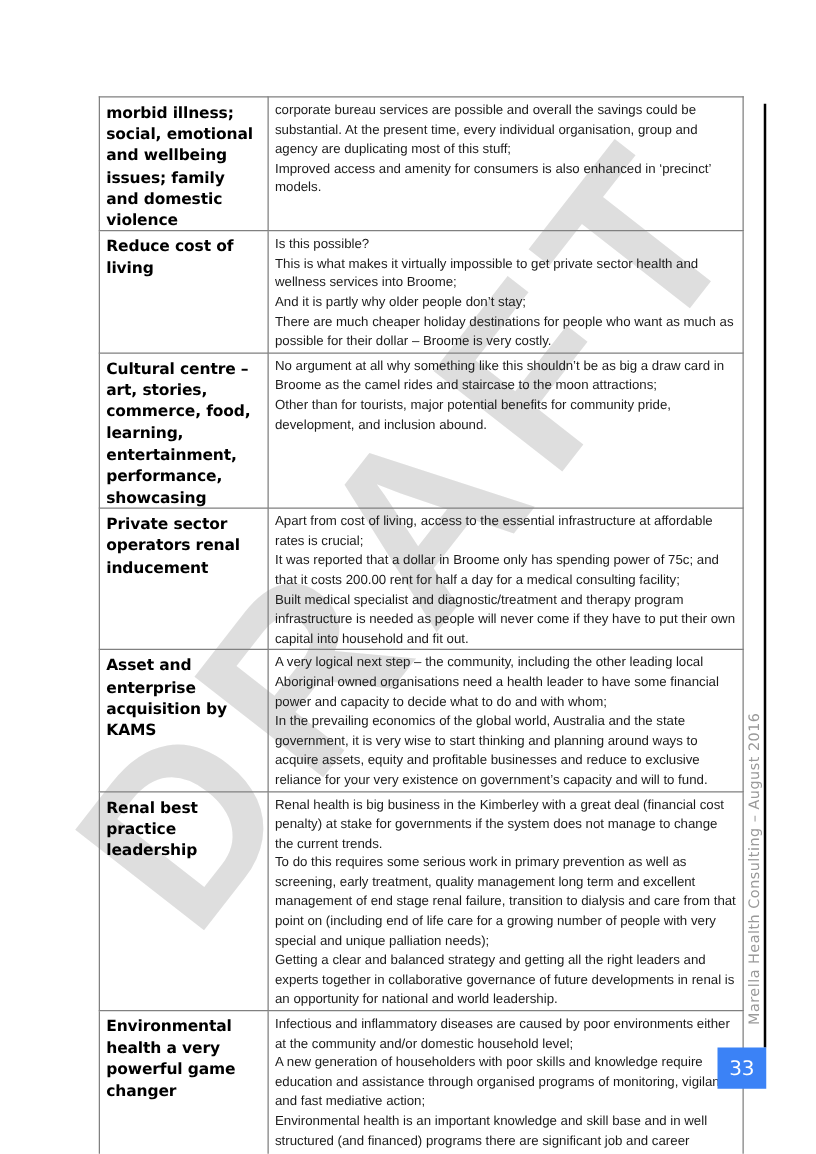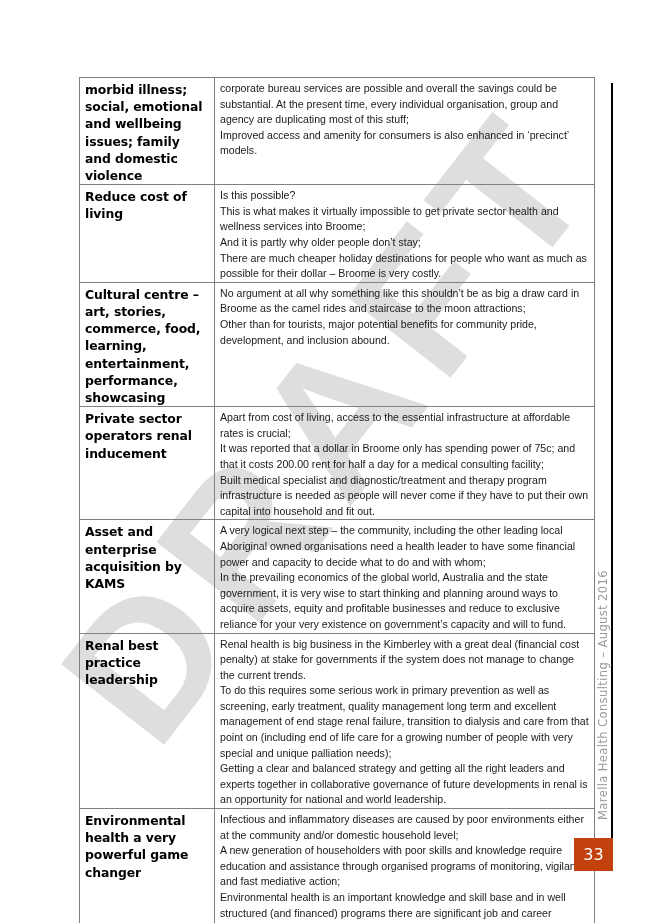--- a/index.html
+++ b/index.html
@@ -122,21 +122,21 @@
     font-size: 11.5px;
     letter-spacing: 0.4px;
     color: #9a9a9a;
   }
   #page-number-box {
     position: absolute;
     left: 574px;
     top: 838px;
     width: 39px;
     height: 33px;
-    background: #c2410c;
+    background: #3b82f6;
     z-index: 4;
     display: flex;
     align-items: center;
     justify-content: center;
   }
   #page-number-box .page-num {
     font-family: "DejaVu Sans", sans-serif;
     font-size: 16px;
     color: #ffffff;
     line-height: 1;

